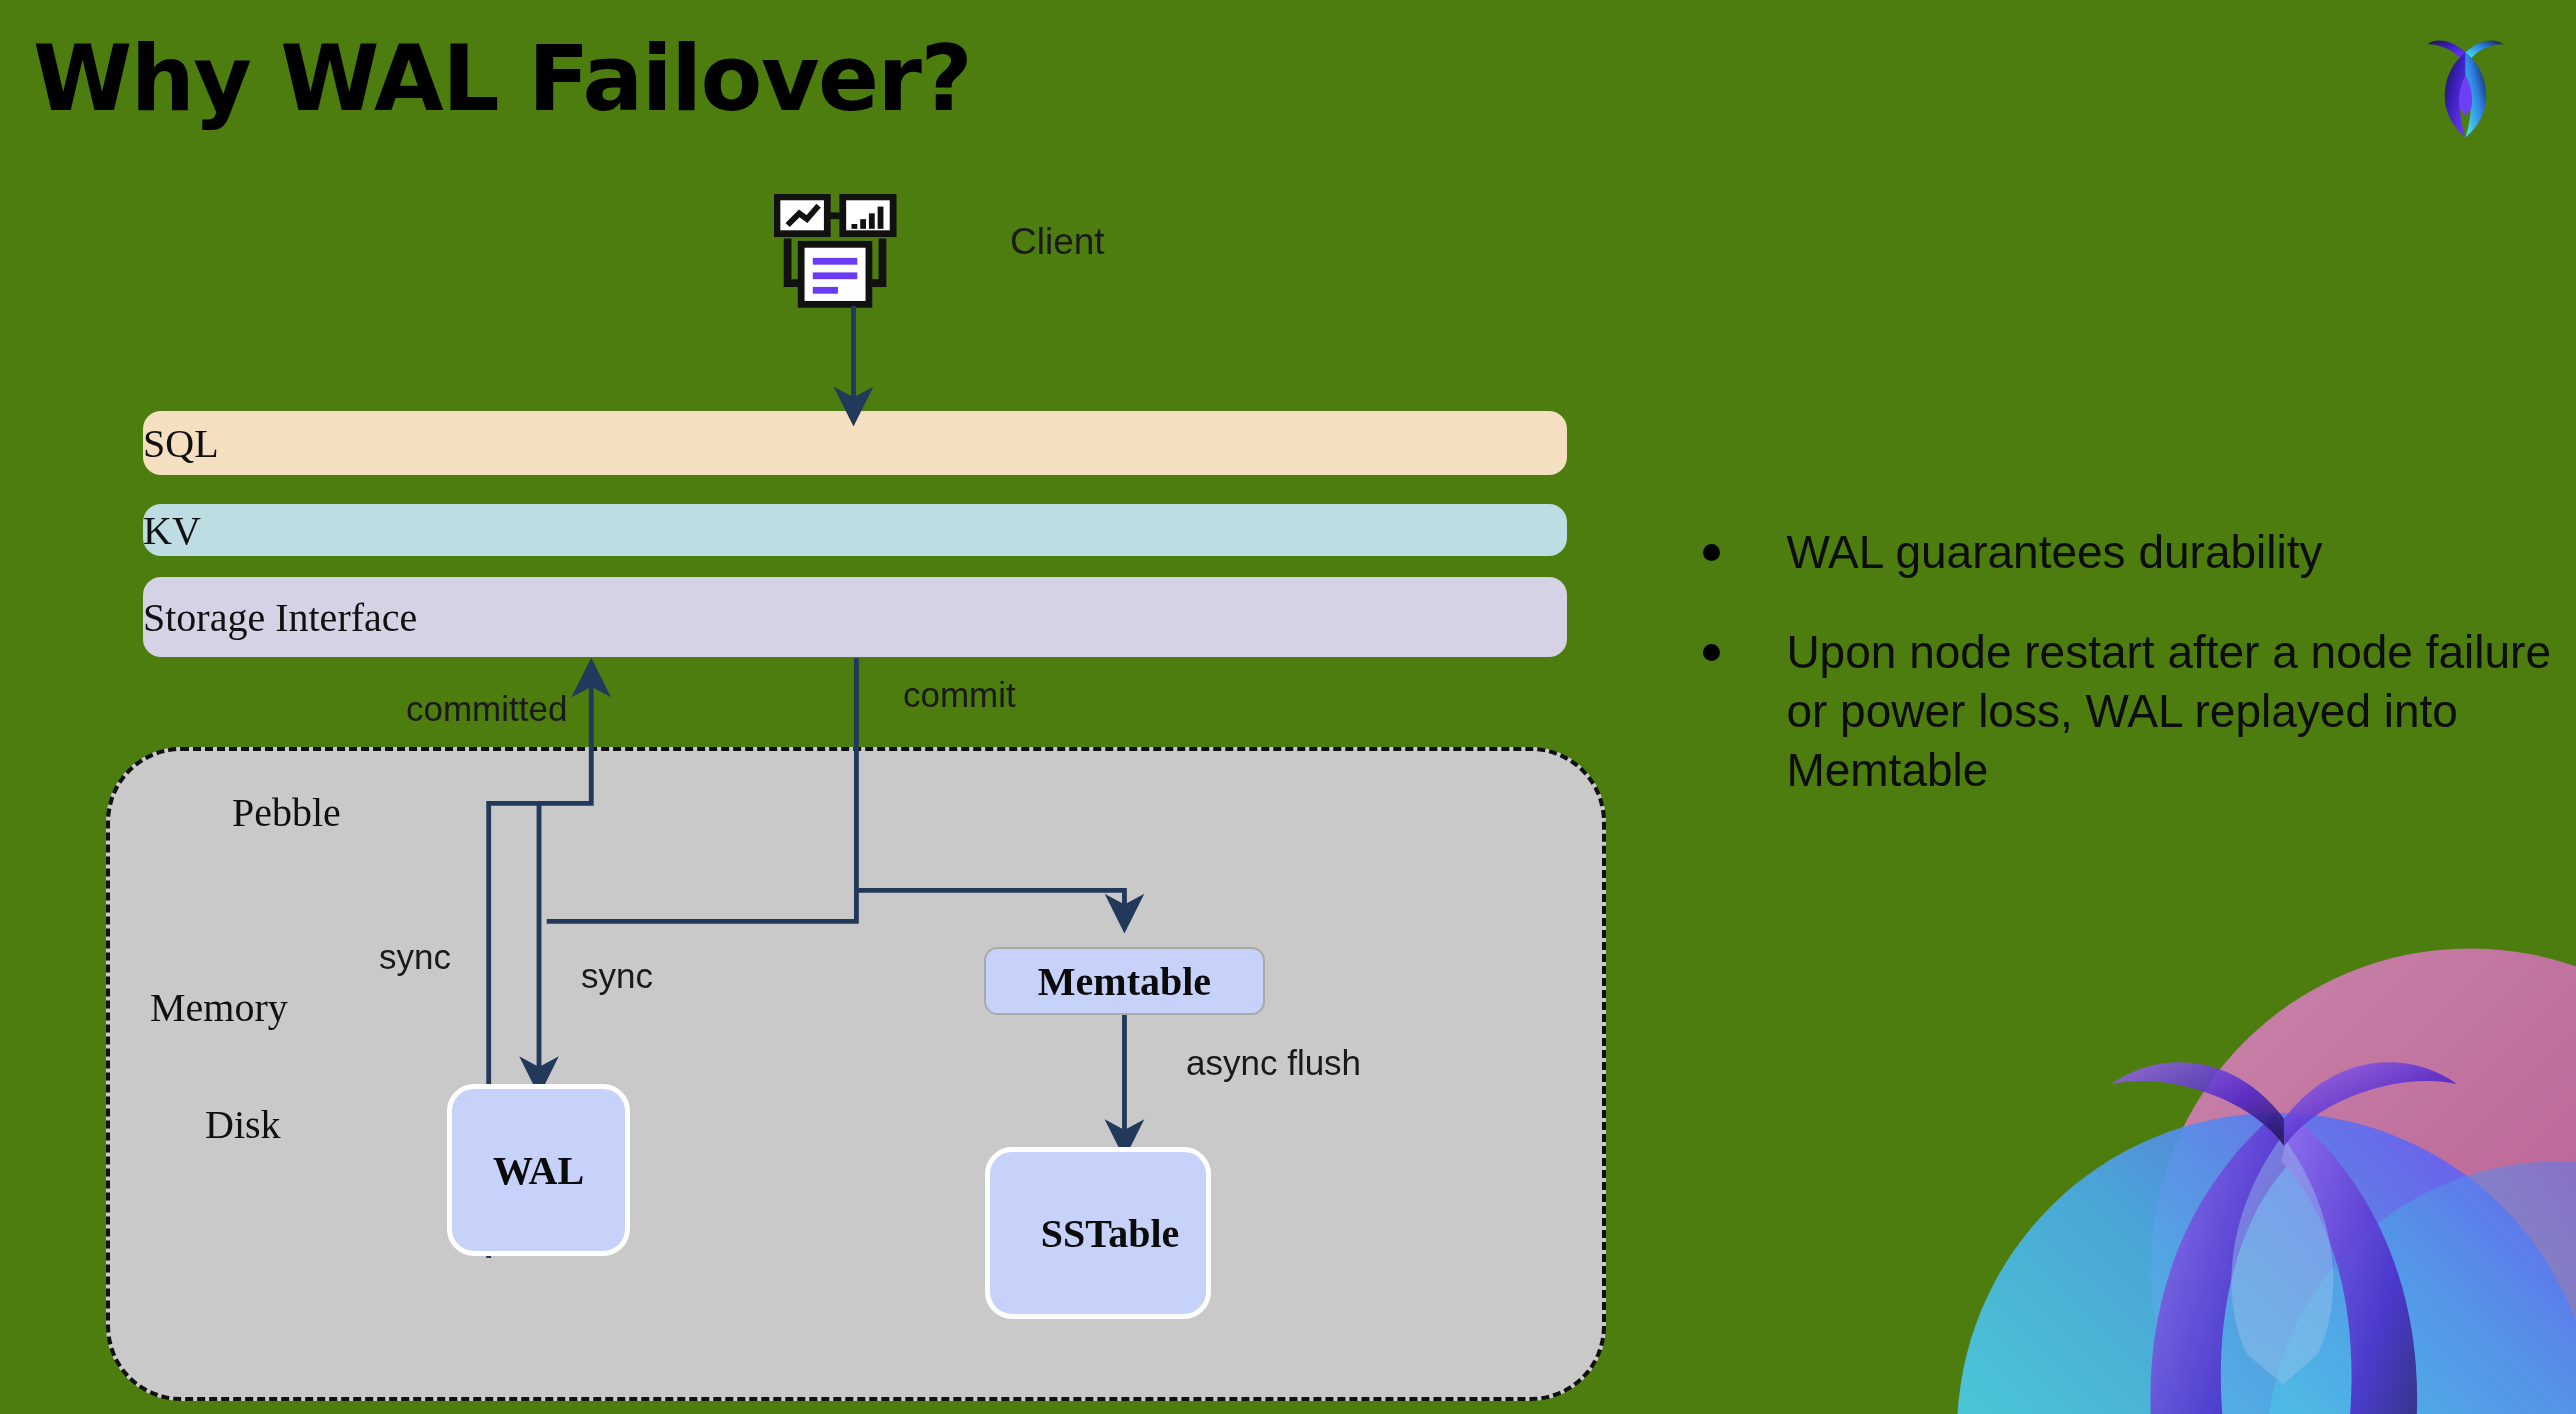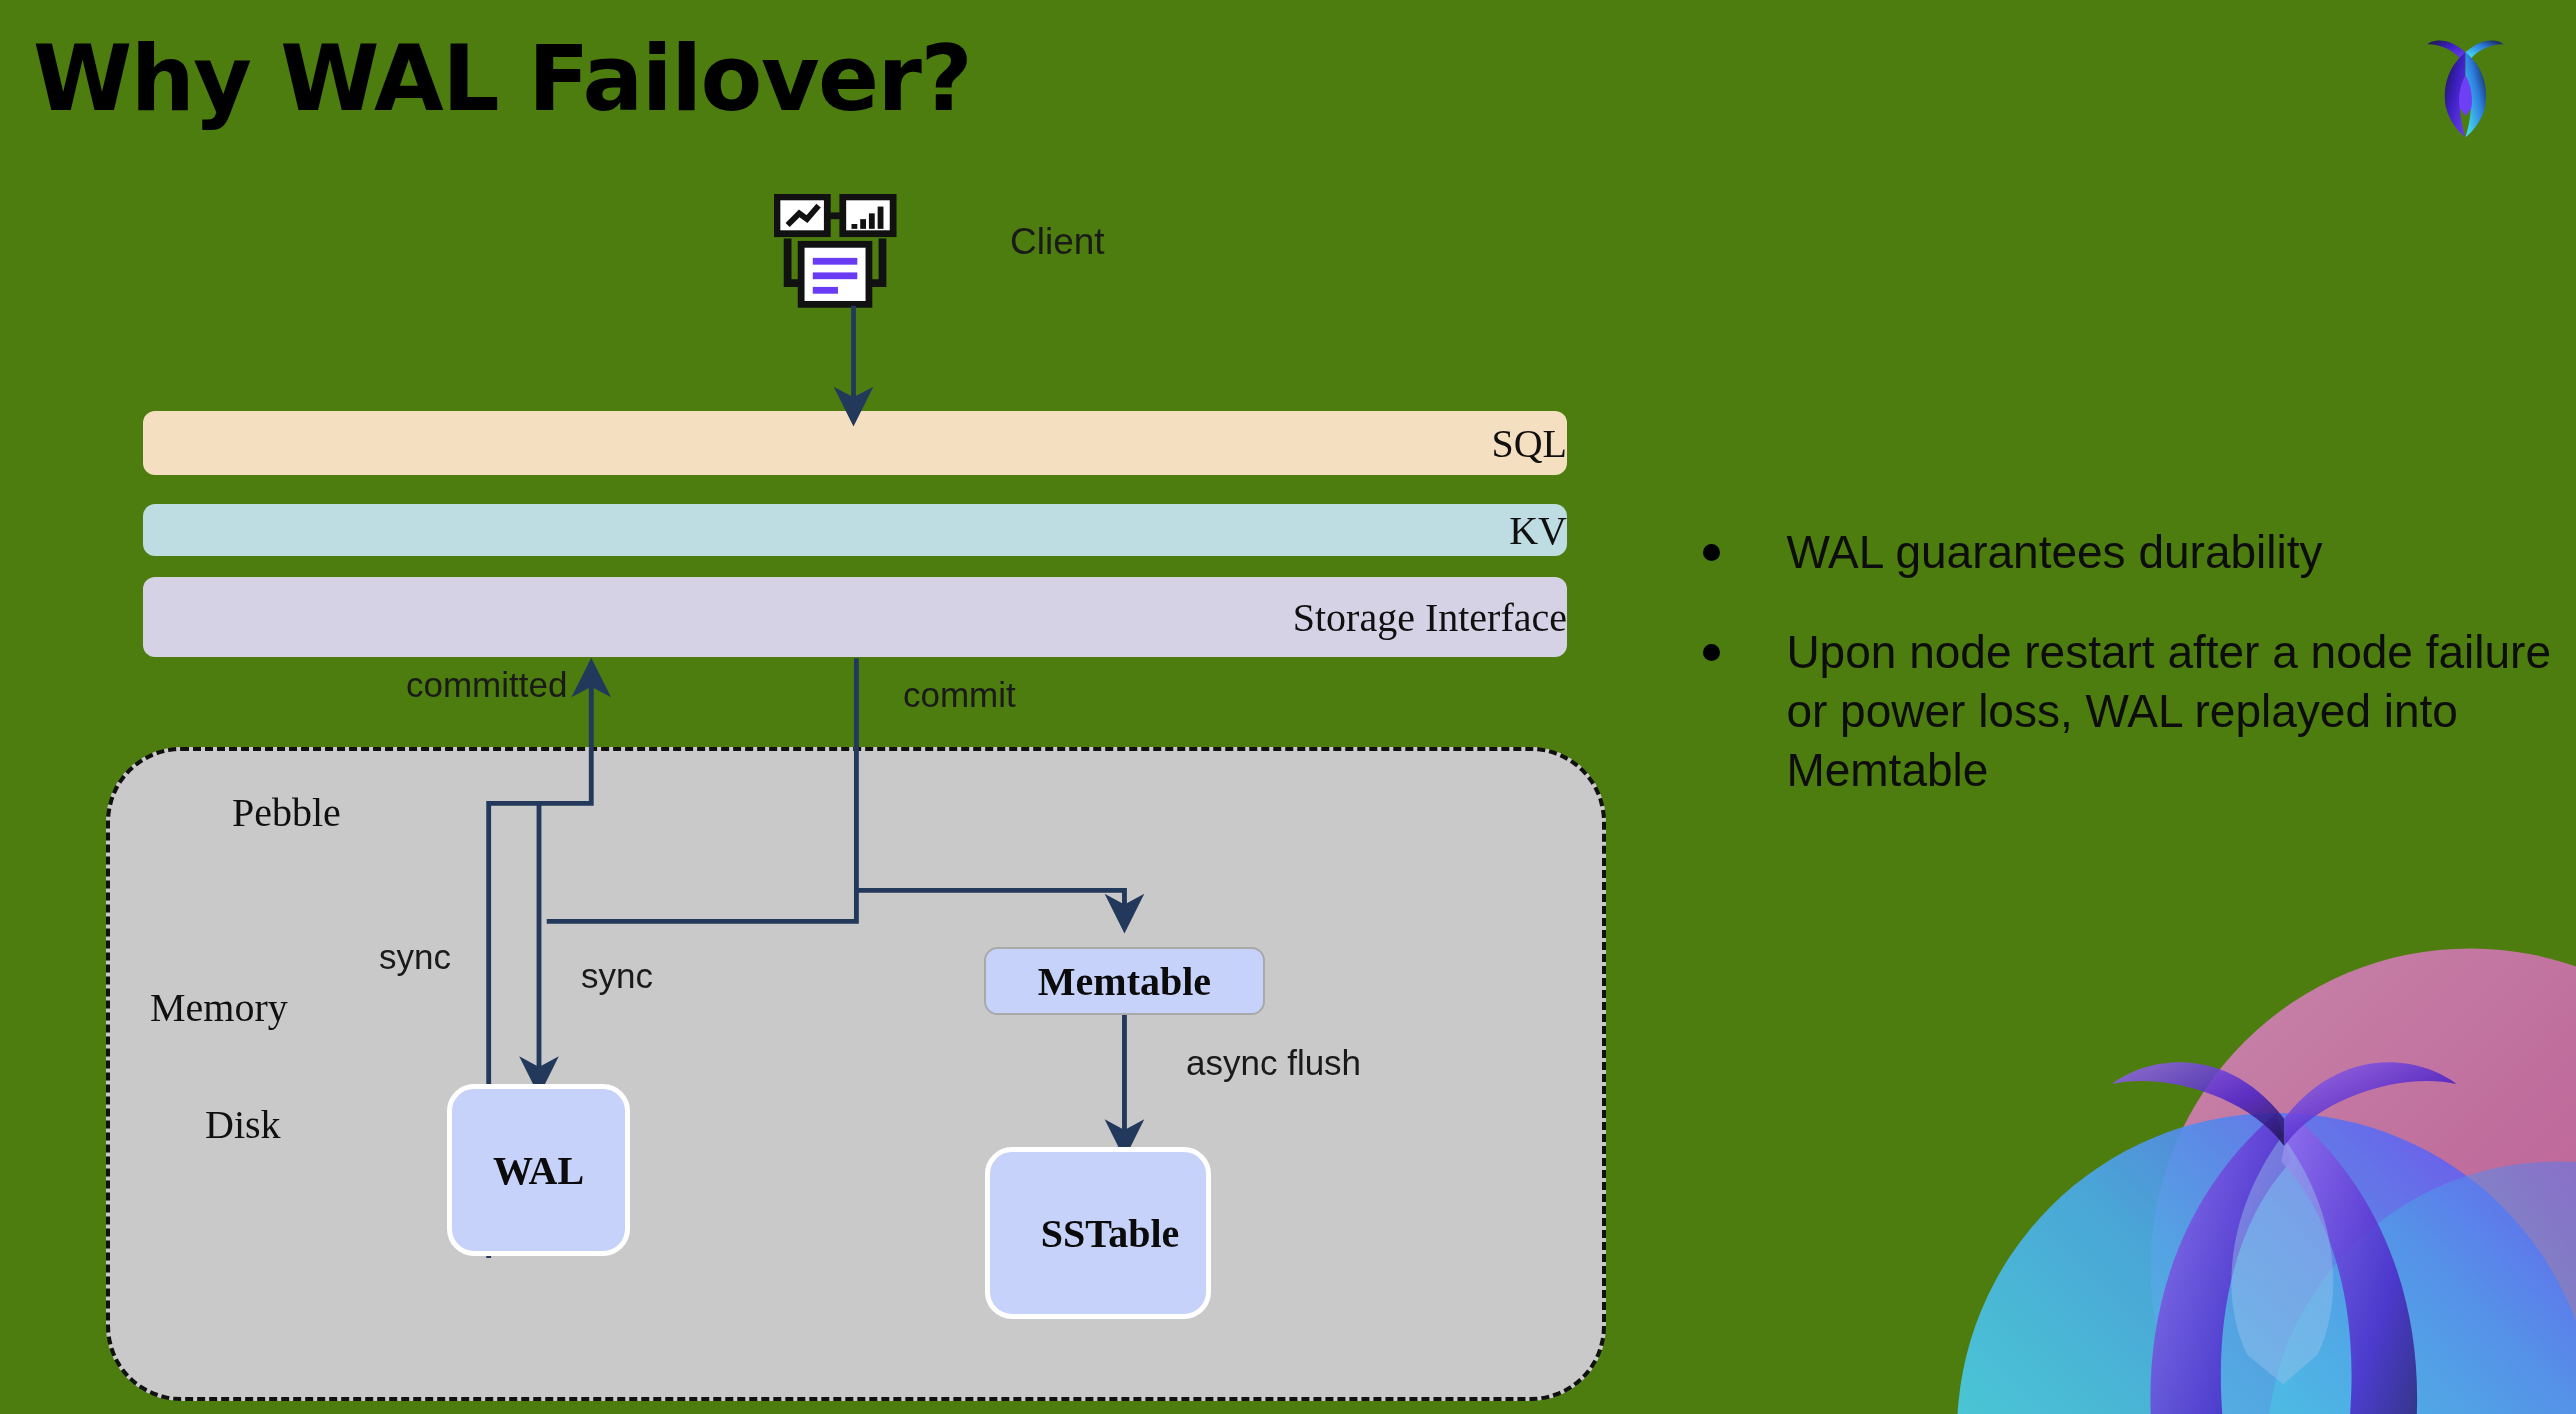--- a/index.html
+++ b/index.html
@@ -66,24 +66,24 @@
     font-size: 37px;
     color: #1a1a1a;
     white-space: nowrap;
   }
 
   
   .layer-bar {
     position: absolute;
     left: 143px;
     width: 1424px;
-    border-radius: 12px;
+    border-radius: 18px;
     display: flex;
     align-items: center;
-    justify-content: flex-end;
+    justify-content: flex-start;
     font-family: "Liberation Serif", serif;
     font-size: 40px;
     color: #101010;
   }
   #layer-sql  { top: 411px; height: 64px; background: #f5dfc1; }
   #layer-kv   { top: 504px; height: 52px; background: #bddde2; }
   #layer-si   { top: 577px; height: 80px; background: #d6d2e5; }
 
   
   #pebble-container {
@@ -162,21 +162,21 @@
     padding-left: 24px;
   }
 
   
   .edge-label {
     position: absolute;
     font-size: 35px;
     color: #1a1a1a;
     white-space: nowrap;
   }
-  #label-committed  { left: 406px;  top: 665px; }
+  #label-committed  { left: 406px;  top: 689px; }
   #label-commit     { left: 903px;  top: 675px; }
   #label-sync-1     { left: 379px;  top: 937px; }
   #label-sync-2     { left: 581px;  top: 956px; }
   #label-asyncflush { left: 1186px; top: 1043px; }
 
   
   #arrow-layer {
     position: absolute;
     left: 0;
     top: 0;

